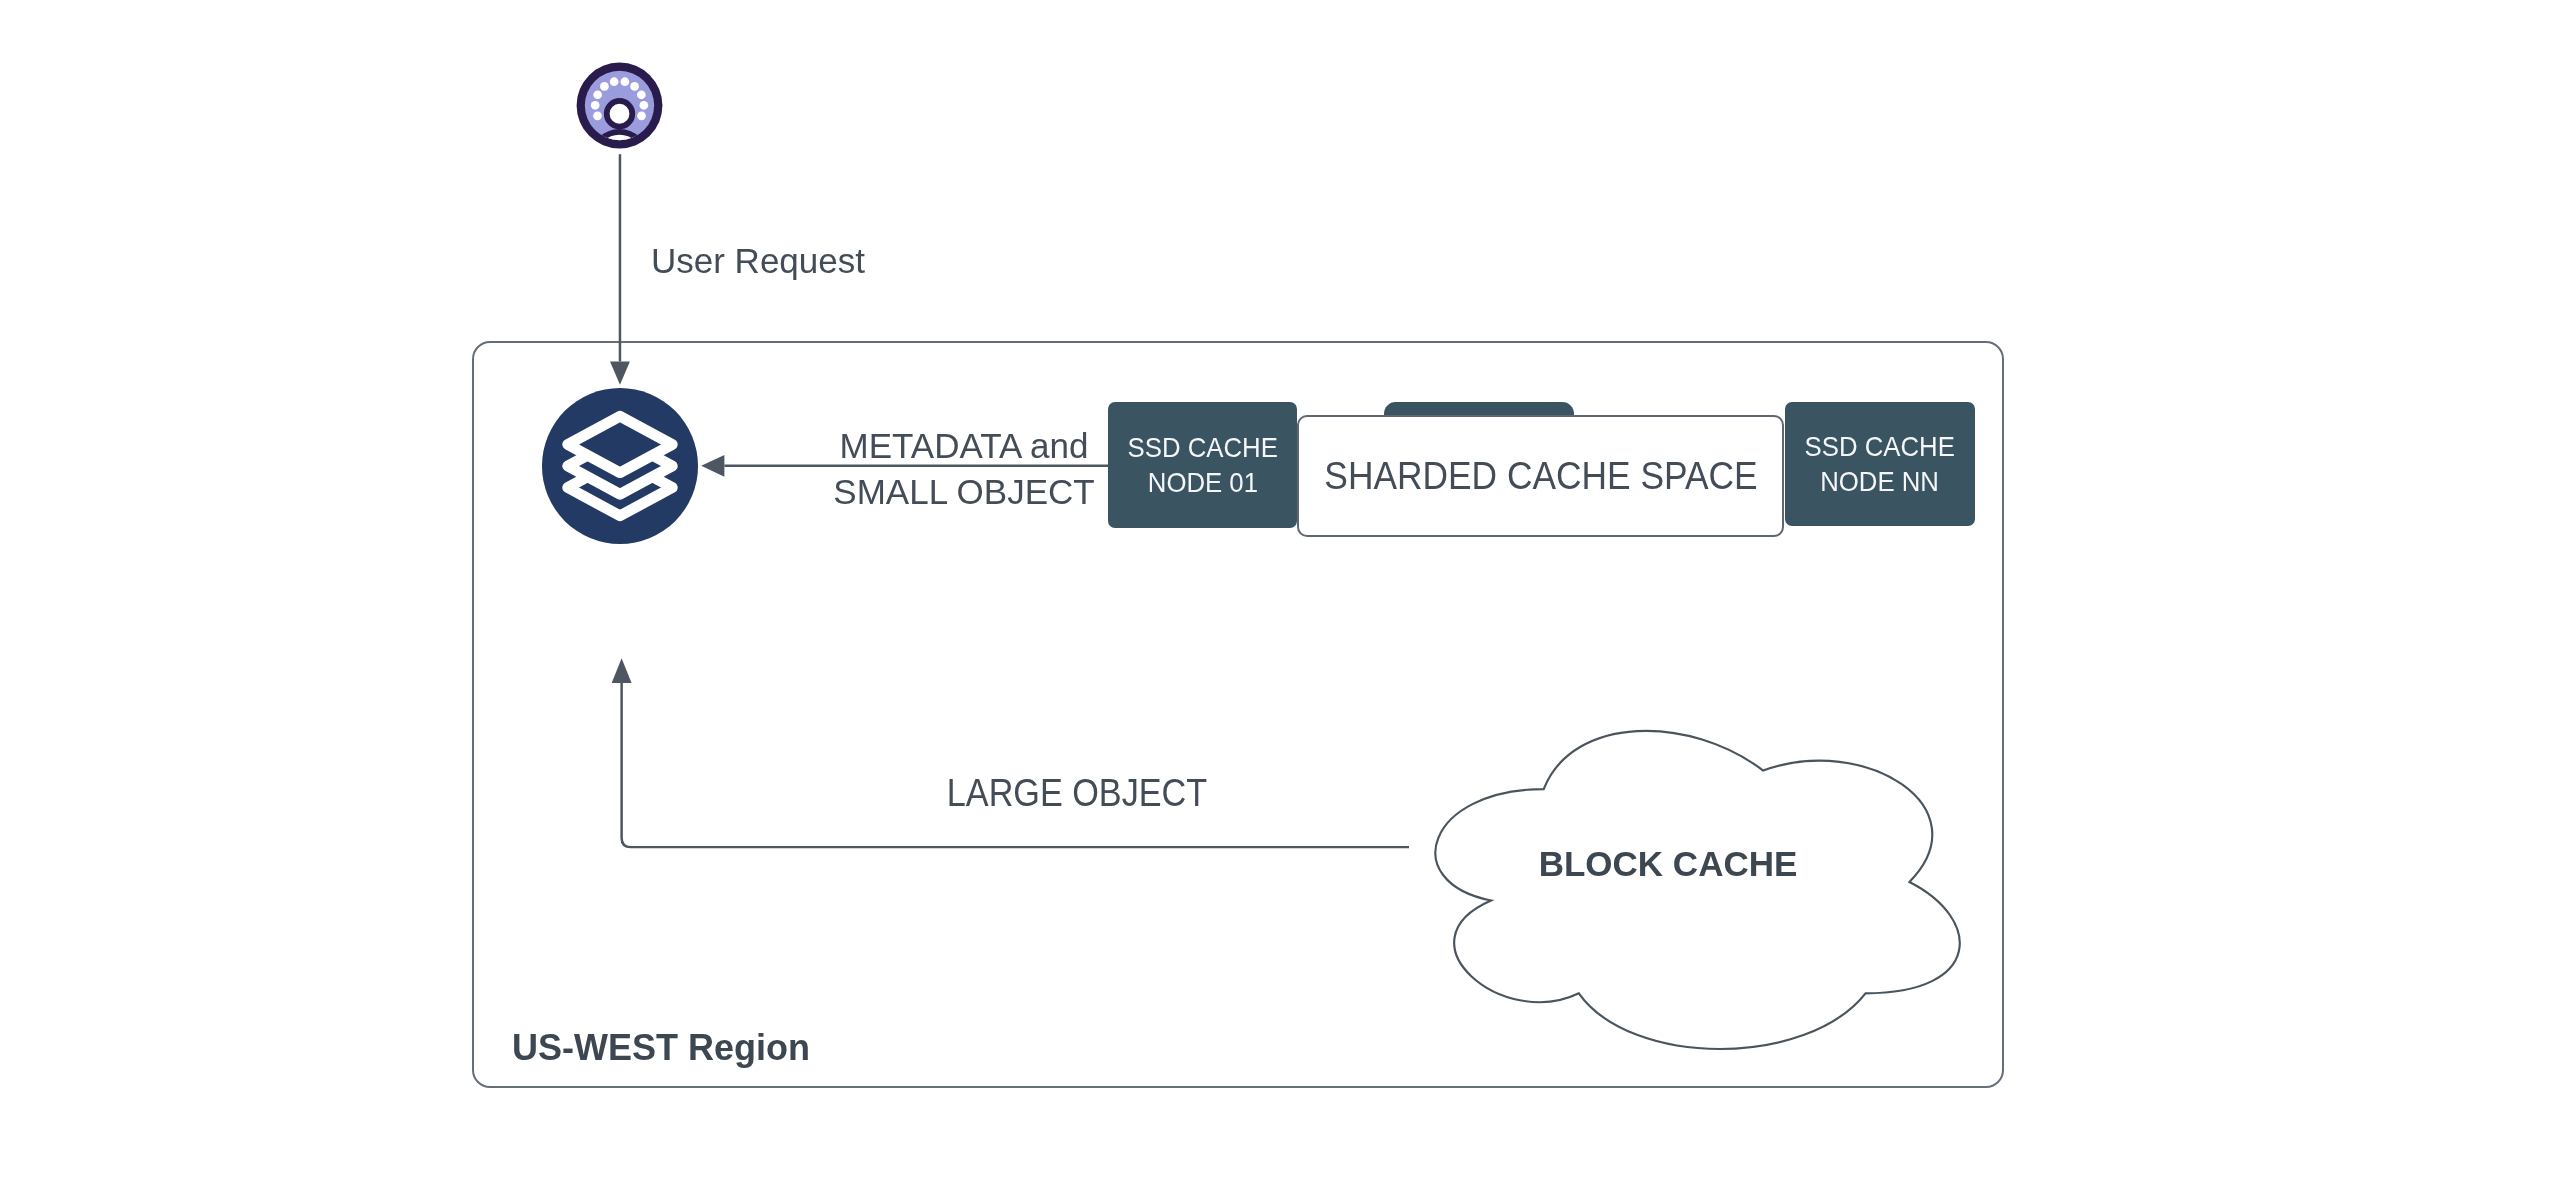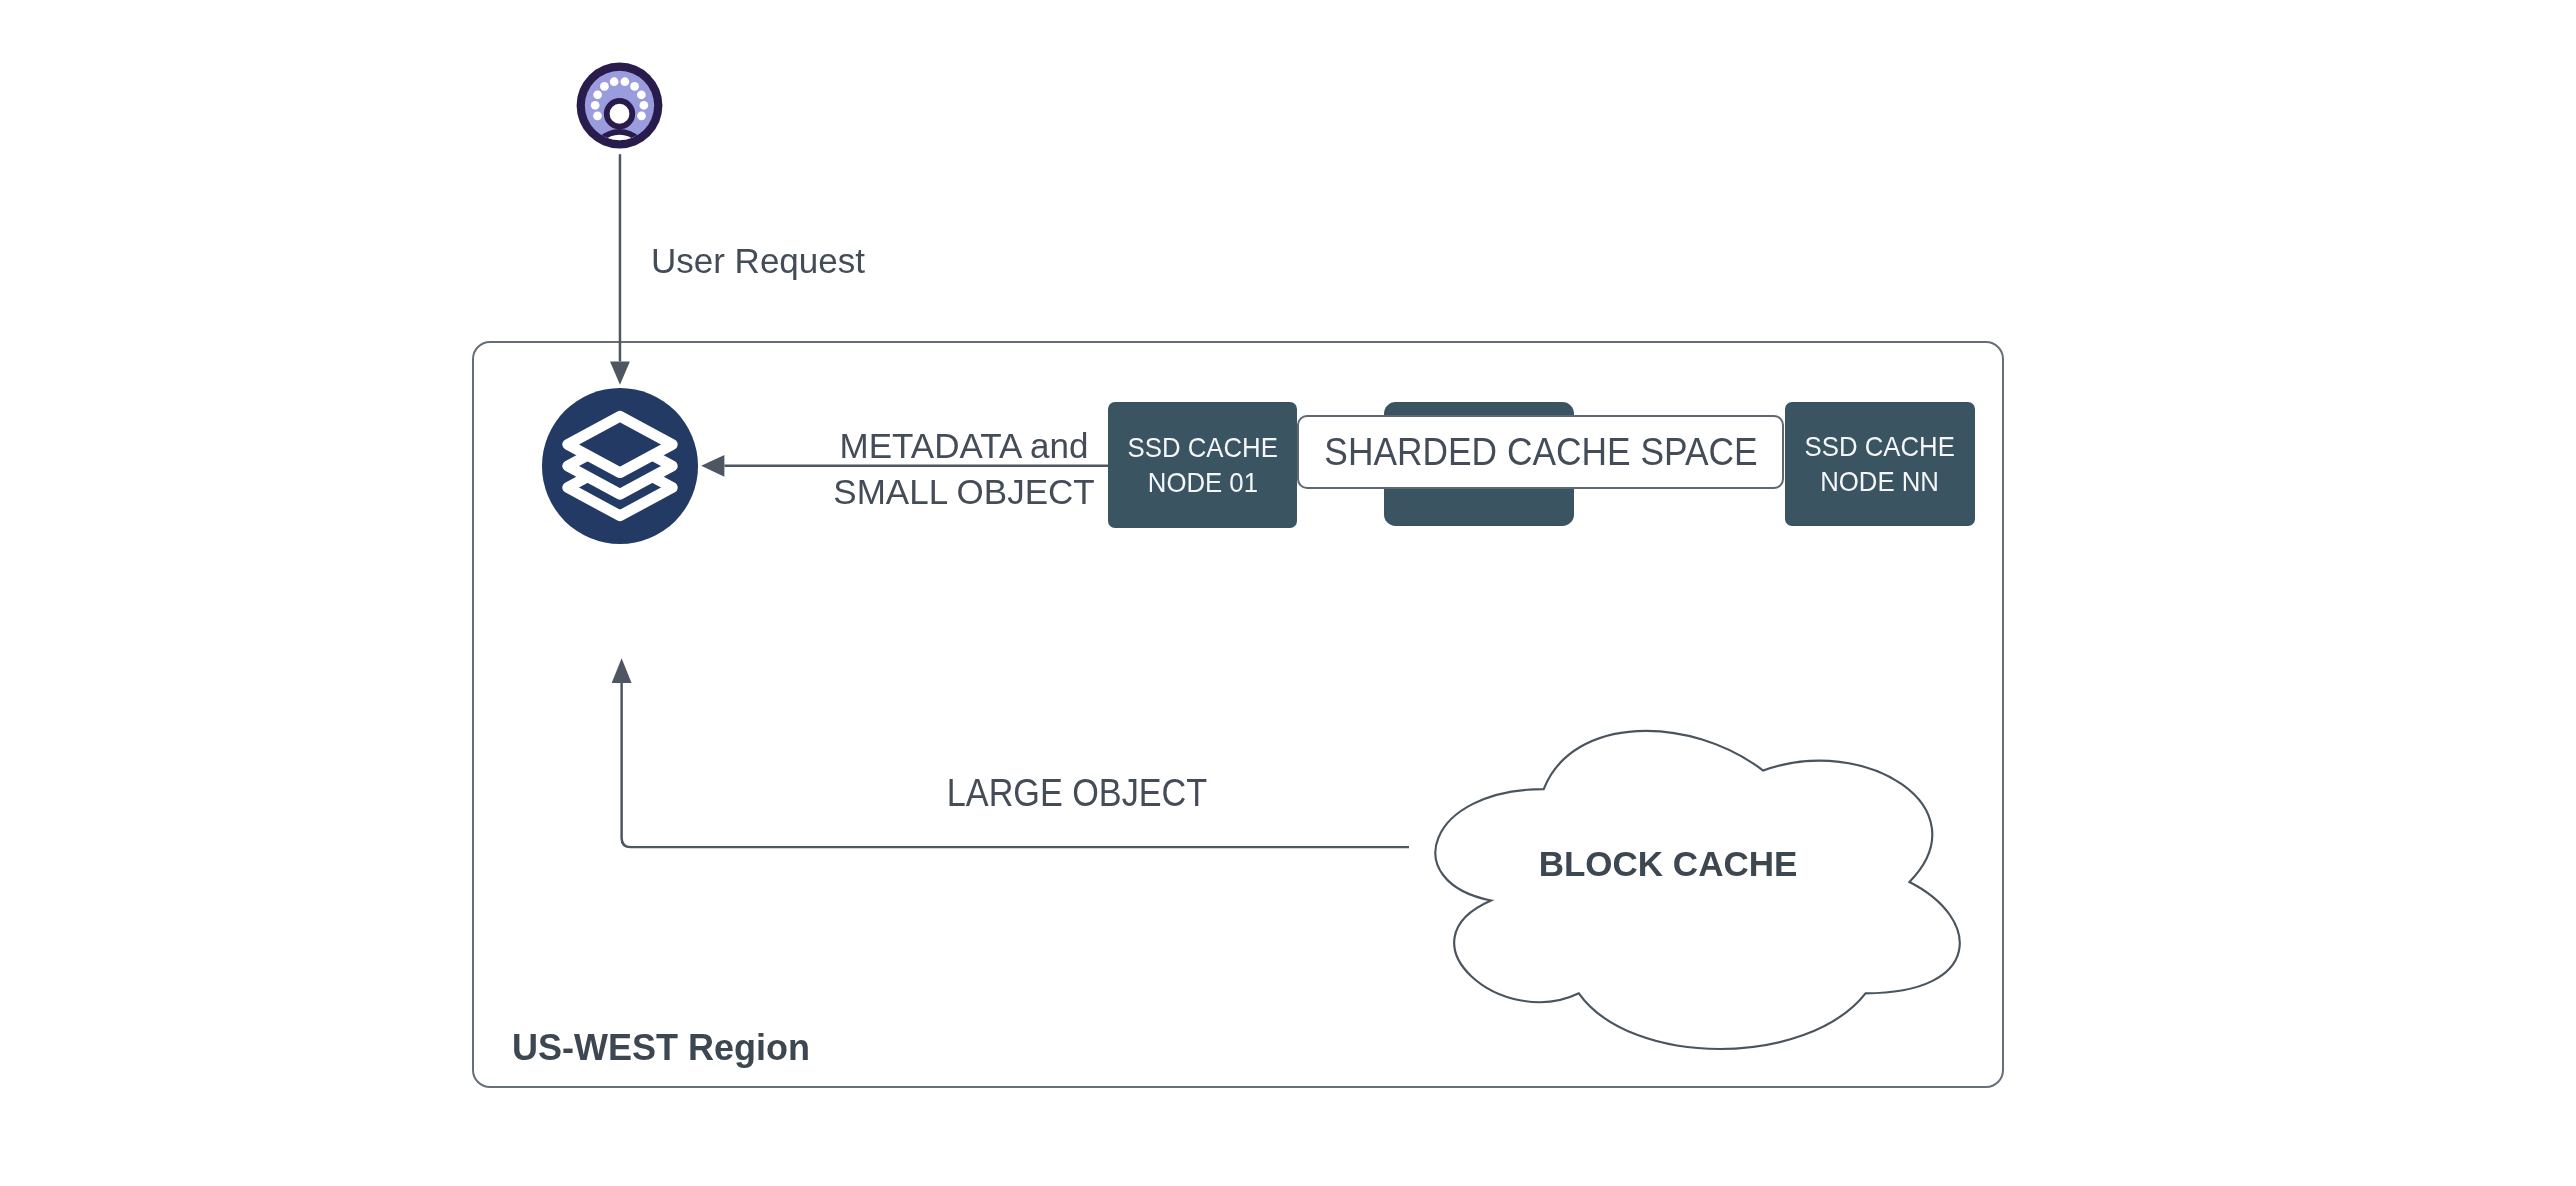--- a/index.html
+++ b/index.html
@@ -39,21 +39,21 @@
   .cloud-shape{fill:#ffffff;stroke:var(--cloud-stroke);stroke-width:2.6;}
   
   .darkbox{
     position:absolute;background:var(--box);border-radius:7px;
     display:flex;flex-direction:column;align-items:center;justify-content:center;
     color:#f4f6f7;text-align:center;z-index:4;
   }
   .darkbox .bl{font-size:28px;line-height:35px;white-space:nowrap;display:inline-block;transform:scaleX(0.92);}
   .midbox{position:absolute;left:1384px;top:402px;width:190px;height:124px;background:var(--box);border-radius:11.6px;z-index:2;}
   .whiterect{
-    position:absolute;left:1297px;top:415px;width:487px;height:74px;
+    position:absolute;left:1297px;top:415px;width:487px;height:122px;
     background:#ffffff;border:2.1px solid var(--rect-border);border-radius:10px;box-sizing:border-box;
     display:flex;align-items:center;justify-content:center;z-index:3;
   }
   .whiterect .wl{font-size:38px;color:var(--text);white-space:nowrap;display:inline-block;transform:scaleX(0.93);}
   
   .icon-svg{position:absolute;z-index:5;}
   
   .lbl{position:absolute;color:var(--text);white-space:nowrap;z-index:6;}
   .lbl-user{left:651px;top:261px;transform:translateY(-50%);font-size:35px;}
   .lbl-meta{left:964px;top:469px;transform:translate(-50%,-50%);font-size:35px;line-height:46px;text-align:center;}

